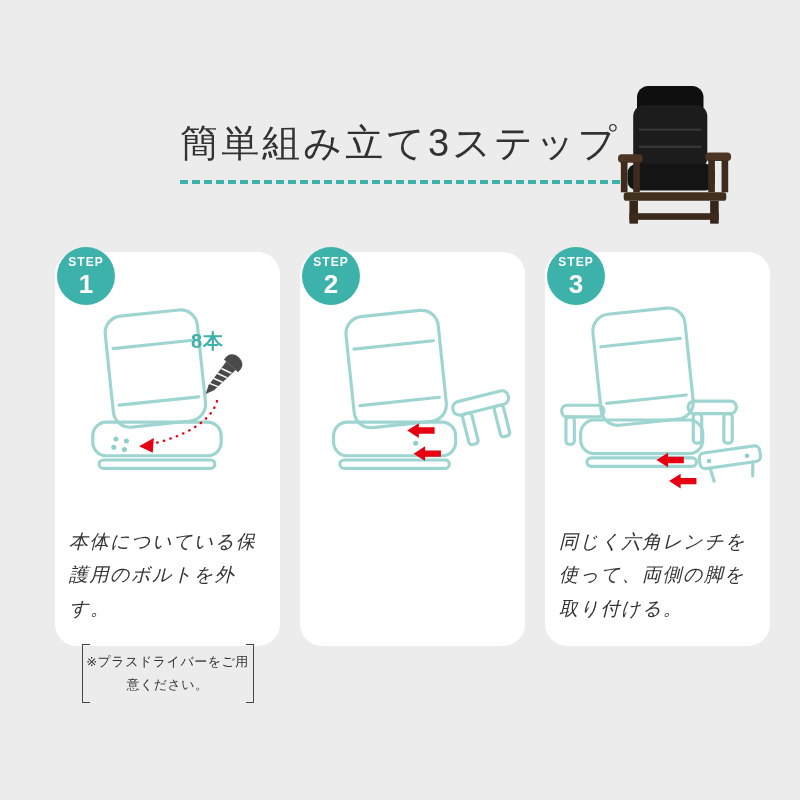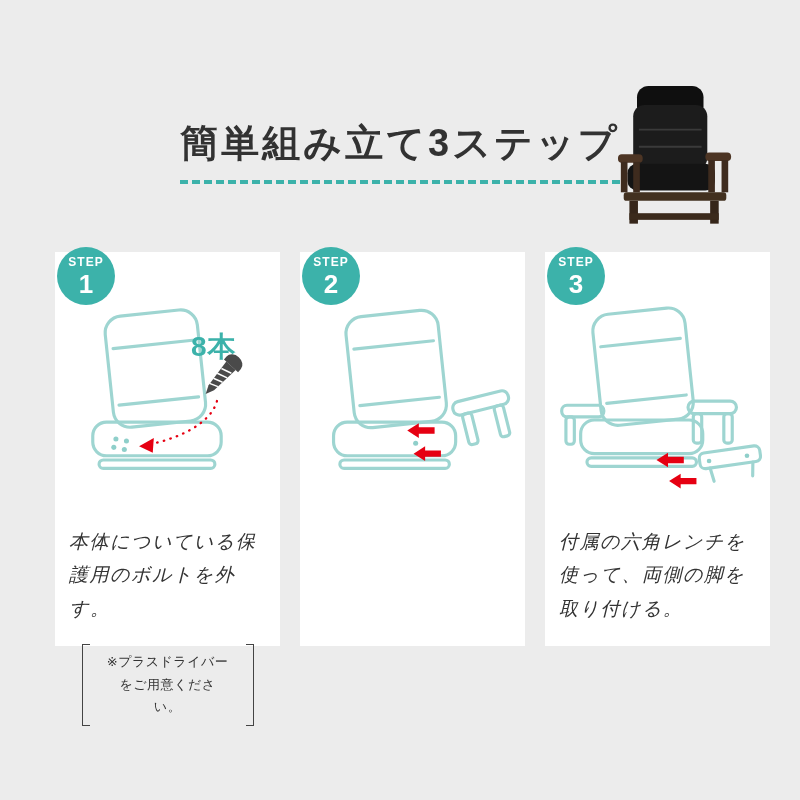--- a/index.html
+++ b/index.html
@@ -7,69 +7,70 @@
     width:800px;height:800px;
     background:#ececec;
     font-family:"Liberation Sans","DejaVu Sans",sans-serif;
     color:#333;
   }
   .page{position:relative;width:800px;height:800px;overflow:hidden;}
 
   .page-title{
     position:absolute;top:118px;left:0;width:800px;
     text-align:center;
-    font-size:38px;font-weight:bold;letter-spacing:3px;color:#323232;
+    font-size:38px;font-weight:normal;letter-spacing:3px;color:#323232;
   }
   .title-underline{
     position:absolute;top:180px;left:180px;width:440px;height:0;
     border-top:4px dashed #3cb2aa;
   }
   .hero-photo{
     position:absolute;top:84px;left:614px;width:122px;height:152px;
   }
 
   .cards{
     position:absolute;top:252px;left:55px;width:690px;
     display:flex;gap:20px;
   }
   .card{
     position:relative;width:225px;height:394px;
     background:#ffffff;
     box-sizing:border-box;
+    border-radius:22px;
   }
   .badge{
     position:absolute;top:-5px;left:2px;
     width:58px;height:58px;border-radius:50%;
     background:#3cb2aa;color:#fff;
     display:flex;flex-direction:column;align-items:center;justify-content:center;
     line-height:1;
   }
   .badge .step-label{font-size:12px;font-weight:bold;letter-spacing:1px;margin-bottom:3px;}
   .badge .step-number{font-size:26px;font-weight:bold;}
 
   .illustration{
     position:relative;
     margin-top:48px;height:200px;
   }
   .illustration svg{display:block;width:225px;height:200px;}
   .annotation{
     position:absolute;left:136px;top:28px;
-    color:#3cb2aa;font-size:28px;font-weight:bold;letter-spacing:1px;
+    color:#3cb2aa;font-size:20px;font-weight:bold;letter-spacing:1px;
   }
 
   .desc{
     padding:6px 14px 0 14px;
     font-size:19px;line-height:1.75;letter-spacing:1.5px;
     color:#333;
     font-style:italic;
   }
   .bracket-note{
     position:relative;
     margin:14px auto 0 auto;width:172px;
-    padding:7px 25px;
+    padding:7px 4px;
     font-size:13px;line-height:1.75;letter-spacing:0.5px;
     text-align:center;color:#333;
     box-sizing:border-box;
   }
   .bracket-note::before{
     content:"";position:absolute;left:0;top:0;width:8px;height:100%;
     border:1.5px solid #444;border-right:none;box-sizing:border-box;
   }
   .bracket-note::after{
     content:"";position:absolute;right:0;top:0;width:8px;height:100%;
@@ -211,17 +212,17 @@
           <g fill="#8fcfca">
             <circle cx="154" cy="153" r="2.2"></circle>
               <circle cx="190" cy="148" r="2.2"></circle>
           </g>
           <g fill="#e60012">
             <polygon points="0,0 11,-7 11,-3 26,-3 26,3 11,3 11,7" transform="translate(104,152)"></polygon>
             <polygon points="0,0 11,-7 11,-3 26,-3 26,3 11,3 11,7" transform="translate(116,172)"></polygon>
           </g>
         </svg>
       </div>
-      <p class="desc">付属の六角レンチを使って、両側の脚を取り付ける。</p>
+      <p class="desc">同じく六角レンチを使って、両側の脚を取り付ける。</p>
     </div>
 
   </div>
 </div>
 
 </body></html>

